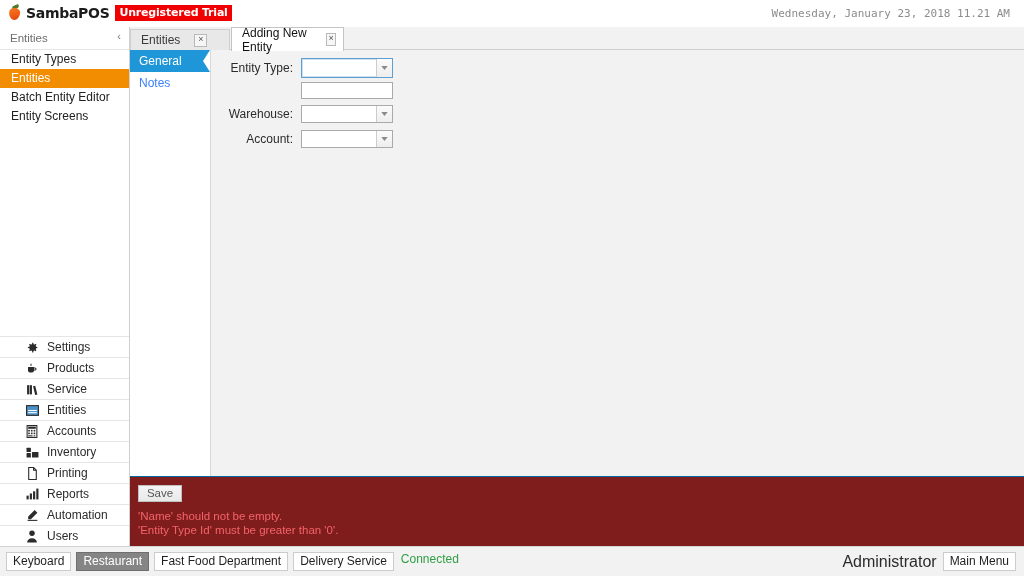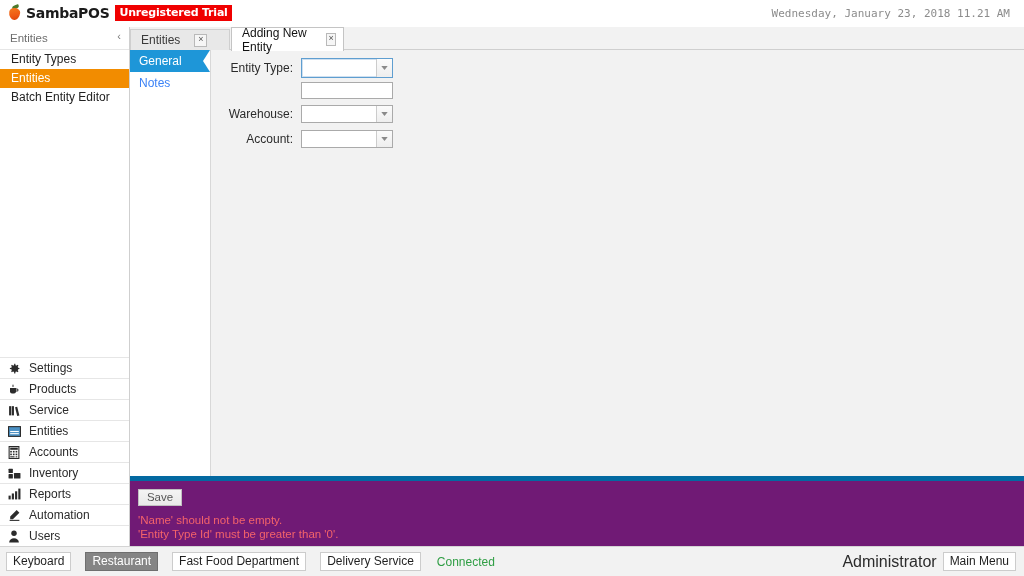--- a/index.html
+++ b/index.html
@@ -127,21 +127,21 @@
   #module-nav {
     position: absolute;
     left: 0; bottom: 0;
     width: 129px;
   }
   .mod-item {
     height: 21px;
     display: flex;
     align-items: center;
     border-top: 1px solid #e6e6e6;
-    padding-left: 6px;
+    padding-left: 24px;
     font-size: 12px;
     color: #2b2b2b;
     cursor: pointer;
     box-sizing: border-box;
     background: #ffffff;
   }
   .mod-item .mico {
     width: 16px;
     height: 14px;
     margin-right: 7px;
@@ -290,22 +290,22 @@
     background: #ffffff;
     border: 1px solid #aaaaaa;
     box-sizing: border-box;
   }
 
   
   #action-region {
     position: absolute;
     left: 0; top: 426px;
     width: 894px; height: 70px;
-    background: #701a75;
-    border-top: 5px solid #0369a1;
+    background: #7f1d1d;
+    border-top: 1px solid #0369a1;
     box-sizing: border-box;
   }
   #save-button {
     position: absolute;
     left: 8px; top: 8px;
     width: 44px; height: 17px;
     background: linear-gradient(180deg,#f4f4f4 0%, #e9e9e9 100%);
     border: 1px solid #c0c0c0;
     font-size: 11.5px;
     color: #555555;
@@ -331,22 +331,21 @@
     left: 0; bottom: 0;
     width: 1024px; height: 30px;
     background: #f2f2f2;
     border-top: 1px solid #d4d4d4;
     box-sizing: border-box;
   }
   #status-left {
     position: absolute;
     left: 6px; top: 5px;
     display: flex;
-    align-items: center;
-    gap: 14px;
+    gap: 5px;
   }
   .sbtn {
     height: 19px;
     line-height: 17px;
     padding: 0 6px;
     font-size: 12px;
     color: #1f1f1f;
     background: #ffffff;
     border: 1px solid #cccccc;
     box-sizing: border-box;
@@ -394,20 +393,21 @@
 <div id="sidebar">
   <div id="sidebar-header">
     <span id="sidebar-header-label">Entities</span>
     <span id="sidebar-collapse">‹</span>
   </div>
 
   <div id="sidebar-list">
     <div class="side-item">Entity Types</div>
     <div class="side-item selected">Entities</div>
     <div class="side-item">Batch Entity Editor</div>
+    <div class="side-item">Entity Screens</div>
   </div>
 
   <div id="module-nav">
     <div class="mod-item">
       <span class="mico">
         <svg width="13" height="13" viewBox="0 0 24 24" fill="#2b2b2b">
             <path d="M12 8a4 4 0 100 8 4 4 0 000-8zm0 6a2 2 0 110-4 2 2 0 010 4z"></path>
             <path d="M21 13v-2l-2.3-.4a7 7 0 00-.8-2l1.4-1.9-1.5-1.4-1.9 1.3a7 7 0 00-2-.8L13.5 3h-2l-.4 2.8a7 7 0 00-2 .8L7.2 5.3 5.7 6.7 7.1 8.6a7 7 0 00-.8 2L3.5 11v2l2.8.4a7 7 0 00.8 2l-1.4 1.9 1.5 1.4 1.9-1.3a7 7 0 002 .8l.4 2.8h2l.4-2.8a7 7 0 002-.8l1.9 1.3 1.5-1.4-1.4-1.9a7 7 0 00.8-2L21 13z"></path>
           </svg>
       </span>
@@ -465,20 +465,29 @@
         <svg width="13" height="12" viewBox="0 0 24 22" fill="#2b2b2b">
             <rect x="1" y="3" width="8" height="8" rx="1"></rect>
             <rect x="1" y="13" width="8" height="8" rx="1"></rect>
             <rect x="11" y="11" width="12" height="10" rx="1"></rect>
           </svg>
       </span>
       <span>Inventory</span>
     </div>
     <div class="mod-item">
       <span class="mico">
+        <svg width="11" height="13" viewBox="0 0 18 24" fill="none">
+            <path d="M2 1h9l5 5v17H2z" stroke="#2b2b2b" stroke-width="2" fill="#ffffff"></path>
+            <path d="M11 1v5h5" stroke="#2b2b2b" stroke-width="2" fill="none"></path>
+          </svg>
+      </span>
+      <span>Printing</span>
+    </div>
+    <div class="mod-item">
+      <span class="mico">
         <svg width="13" height="12" viewBox="0 0 24 22" fill="#2b2b2b">
             <rect x="1" y="14" width="4" height="7"></rect>
             <rect x="7" y="10" width="4" height="11"></rect>
             <rect x="13" y="6" width="4" height="15"></rect>
             <rect x="19" y="1" width="4" height="20"></rect>
           </svg>
       </span>
       <span>Reports</span>
     </div>
     <div class="mod-item">

